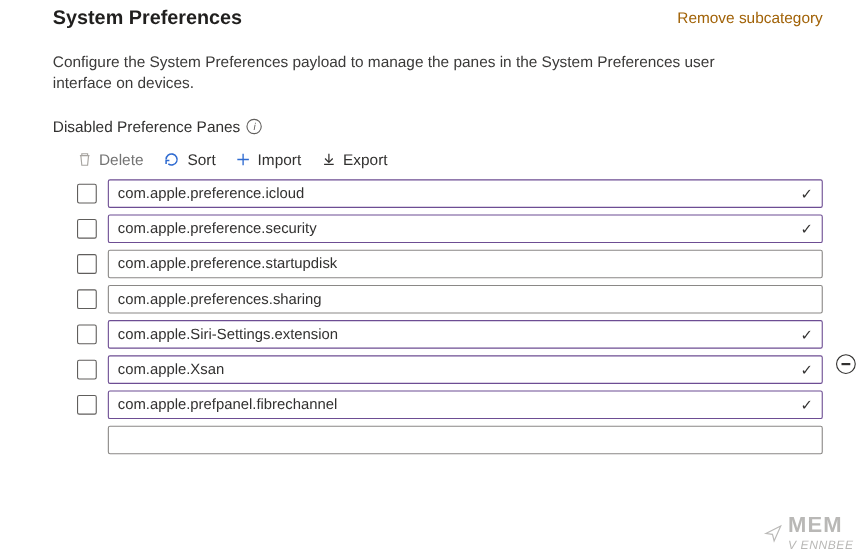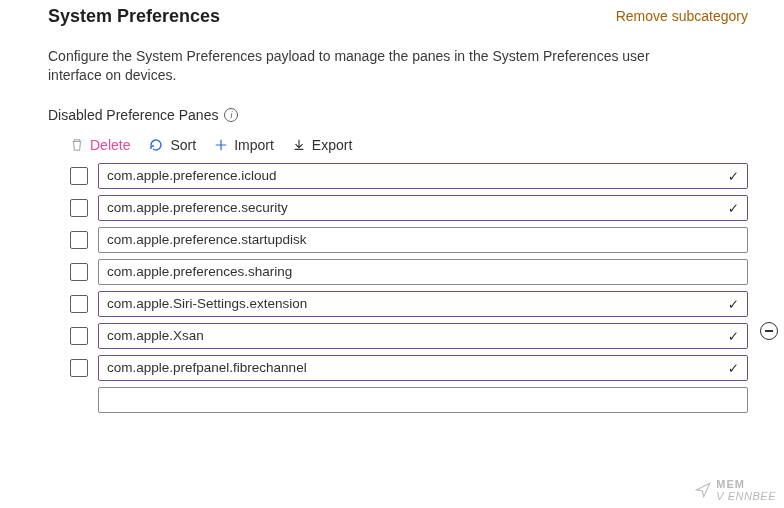--- a/index.html
+++ b/index.html
@@ -7,35 +7,35 @@
   .page { width:784px; height:508px; position:relative; padding:0 36px 0 48px; }
   .head { display:flex; justify-content:space-between; align-items:flex-start; padding-top:6px; }
   .title { font-size:18px; font-weight:600; color:#201f1e; }
   .remove { color:#a16207; font-size:14px; cursor:pointer; padding-top:2px; }
   .desc { font-size:14px; color:#3b3a39; margin-top:20px; line-height:1.35; max-width:620px; }
   .banner { background:#eff3fa; margin-top:24px; padding:12px 16px; display:flex; align-items:center; gap:10px; }
   .info-icon svg { display:block; }
   .section-label { margin-top:22px; display:flex; align-items:center; gap:6px; }
   .toolbar { display:flex; gap:18px; margin:14px 0 10px 22px; align-items:center; font-size:14px; }
   .tbtn { display:flex; align-items:center; gap:6px; cursor:pointer; color:#323130; }
-  .tbtn.disabled { color:#ec4899; cursor:default; }
+  .tbtn.disabled { color:#737373; cursor:default; }
   .tbtn.blue svg { stroke:#2f6bd1; fill:none; }
   .tbtn svg { display:block; }
   .list { display:flex; flex-direction:column; gap:6px; }
   .row { display:flex; align-items:center; gap:10px; }
   .cbox { width:18px; height:18px; border:1px solid #605e5c; border-radius:2px; margin-left:22px; cursor:pointer; flex-shrink:0; background:#fff; }
   .field { flex:1; height:26px; border:1px solid #8a8886; border-radius:2px; display:flex; align-items:center; padding:0 8px; background:#fff; justify-content:space-between;text-align:right; }
   .field.valid { border-color:#6d4d93; }
   .field span { font-size:13.5px; color:#323130; }
   .check { color:#4eb36a; font-size:14px; }
   .empty { margin-left:50px; height:26px; border:1px solid #8a8886; border-radius:2px; }
   .side-minus { position:absolute; right:6px; top:322px; width:18px; height:18px; border:1.5px solid #323130; border-radius:50%; display:flex; align-items:center; justify-content:center; cursor:pointer; }
   .side-minus::before { content:""; width:8px; height:1.5px; background:#323130; }
   .watermark { position:absolute; right:8px; bottom:6px; color:#b9b8b6; font-size:11px; display:flex; align-items:center; gap:4px; font-style:italic; letter-spacing:0.5px; }
-  .watermark .big { font-size:11px; font-weight:600; font-style:normal; letter-spacing:1px; }
+  .watermark .big { font-size:20px; font-weight:600; font-style:normal; letter-spacing:1px; }
   .info-circle { width:14px; height:14px; border:1px solid #605e5c; border-radius:50%; display:inline-flex; align-items:center; justify-content:center; font-size:9px; font-style:italic; color:#605e5c; }
 </style>
 </head>
 <body>
 
 <div class="page">
   <div class="head">
     <div class="title">System Preferences</div>
     <div class="remove">Remove subcategory</div>
   </div>

